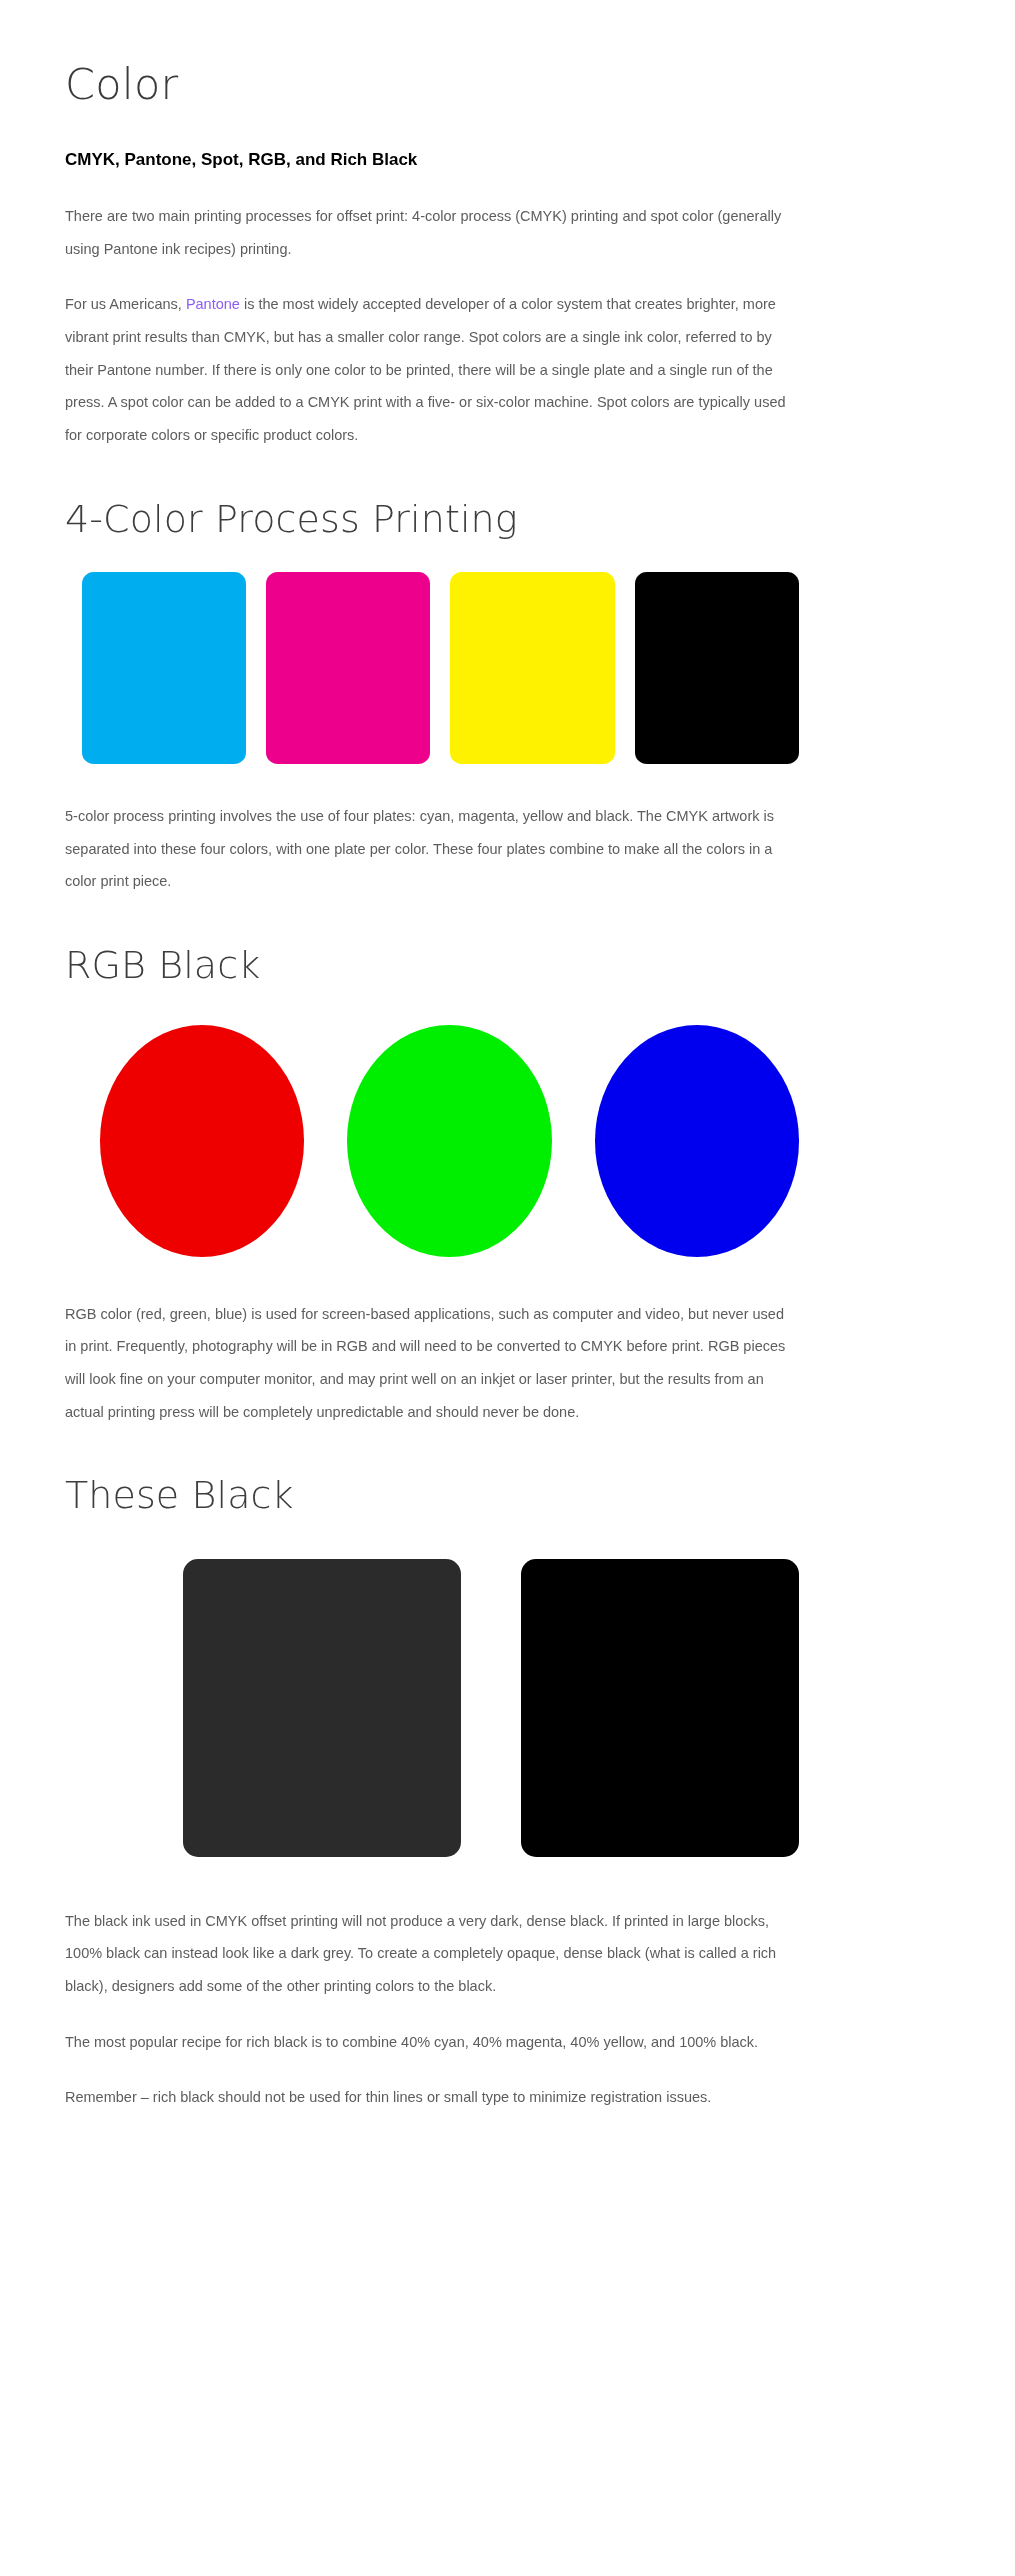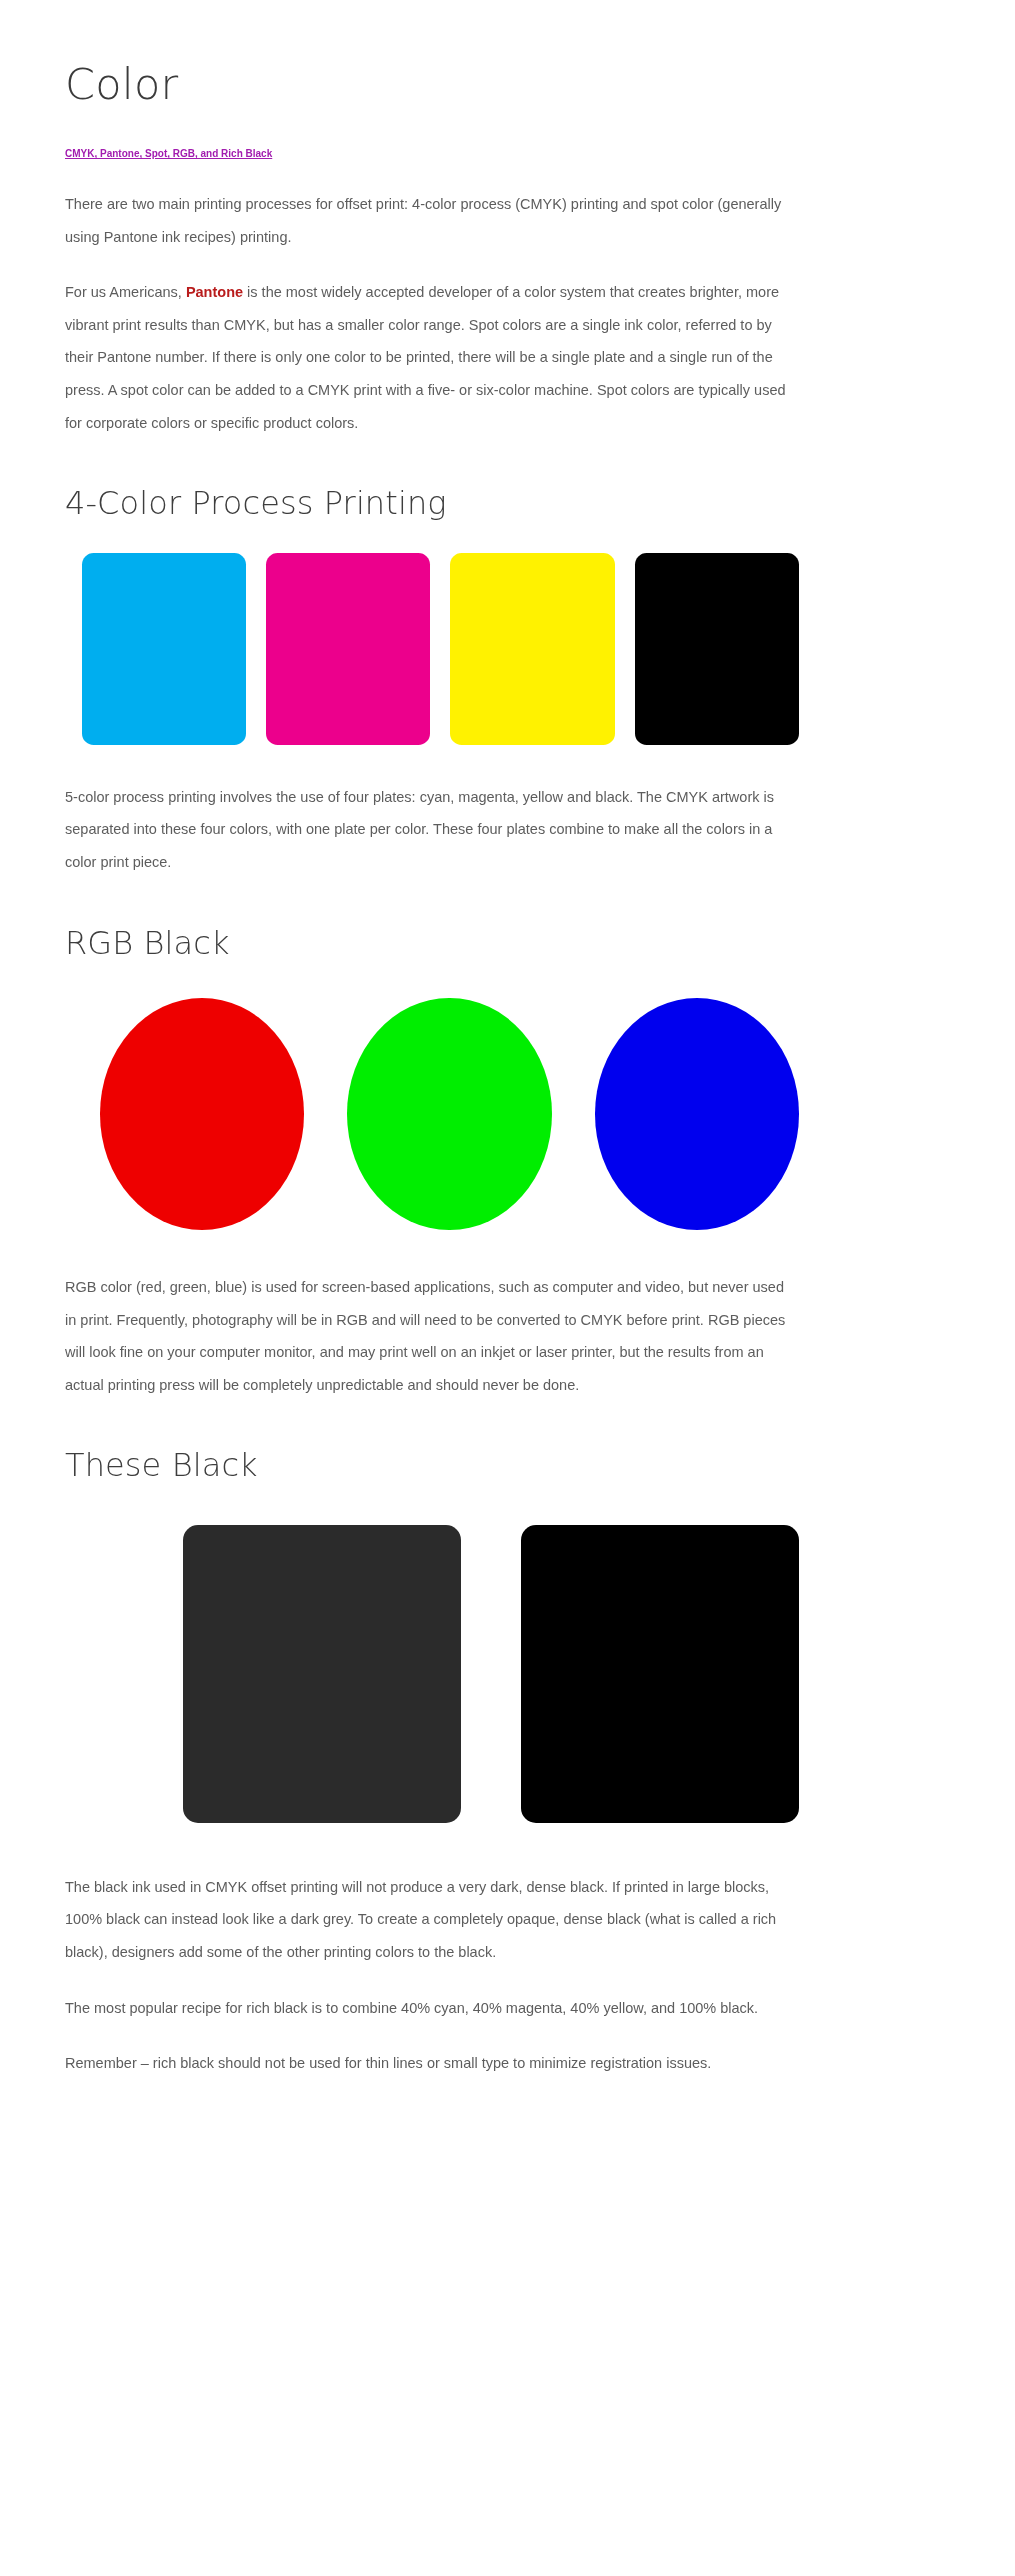--- a/index.html
+++ b/index.html
@@ -27,44 +27,43 @@
     font-weight: 300;
     font-size: 43px;
     line-height: 1.15;
     color: #3b3b3b;
     margin: 10px 0 36px 0;
     letter-spacing: 0.2px;
   }
   h2.section-title {
     font-family: "DejaVu Sans", sans-serif;
     font-weight: 300;
-    font-size: 32px;
+    font-size: 38px;
     line-height: 1.2;
     color: #3d3d3d;
     margin: 45px 0 28px 0;
     letter-spacing: 0.1px;
   }
   p.lede {
-    font-size: 10px;
+    font-size: 17px;
     font-weight: 700;
-    color: #a21caf;
+    color: #000000;
     line-height: 1.75;
     margin: 0 0 25px 0;
-    text-decoration: underline;
   }
   p.body-text {
     font-size: 14.5px;
     line-height: 2.25;
     color: #5d5d5d;
     margin: 0 0 23px 0;
     font-weight: 400;
   }
   p.body-text b, p.body-text strong {
-    color: #b91c1c;
-    font-weight: 700;
+    color: #8b5cf6;
+    font-weight: 400;
   }
   .swatch-row {
     display: flex;
     gap: 20px;
     margin: 30px 0 36px 0;
   }
   .swatch-row.cmyk {
     padding-left: 16.6px;
   }
   .swatch {

